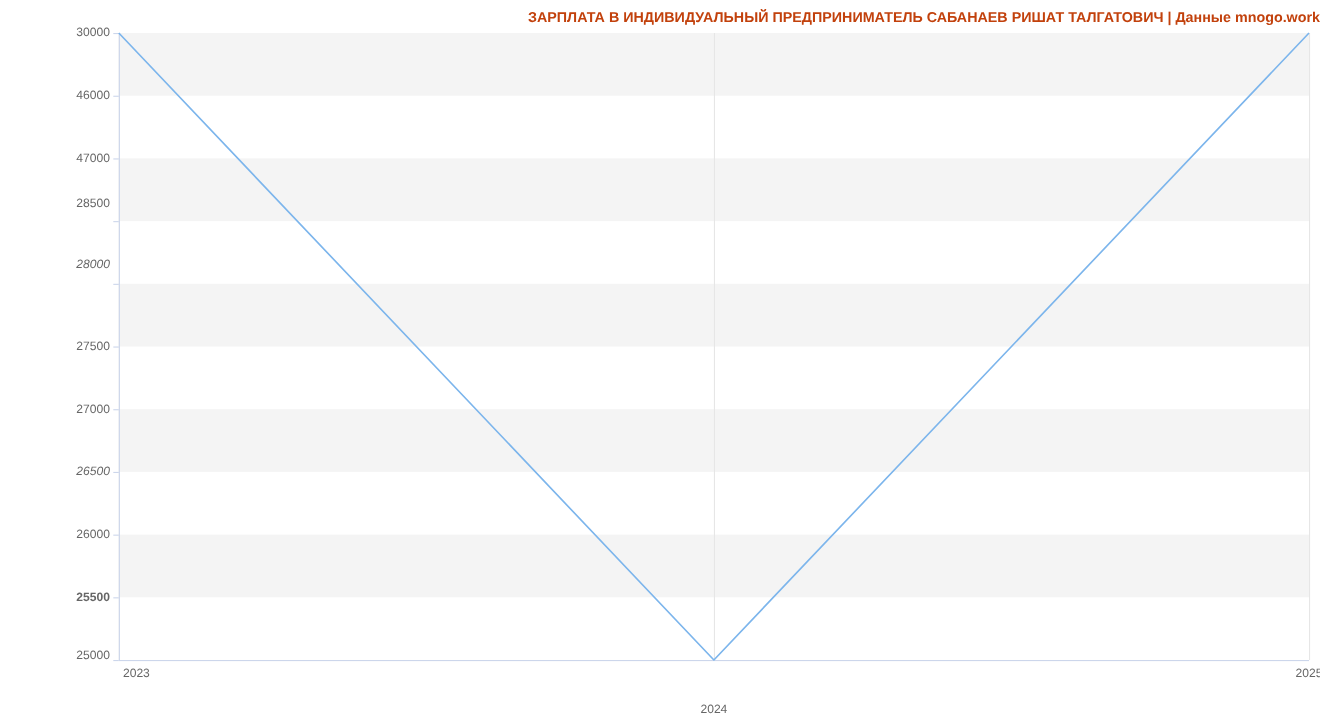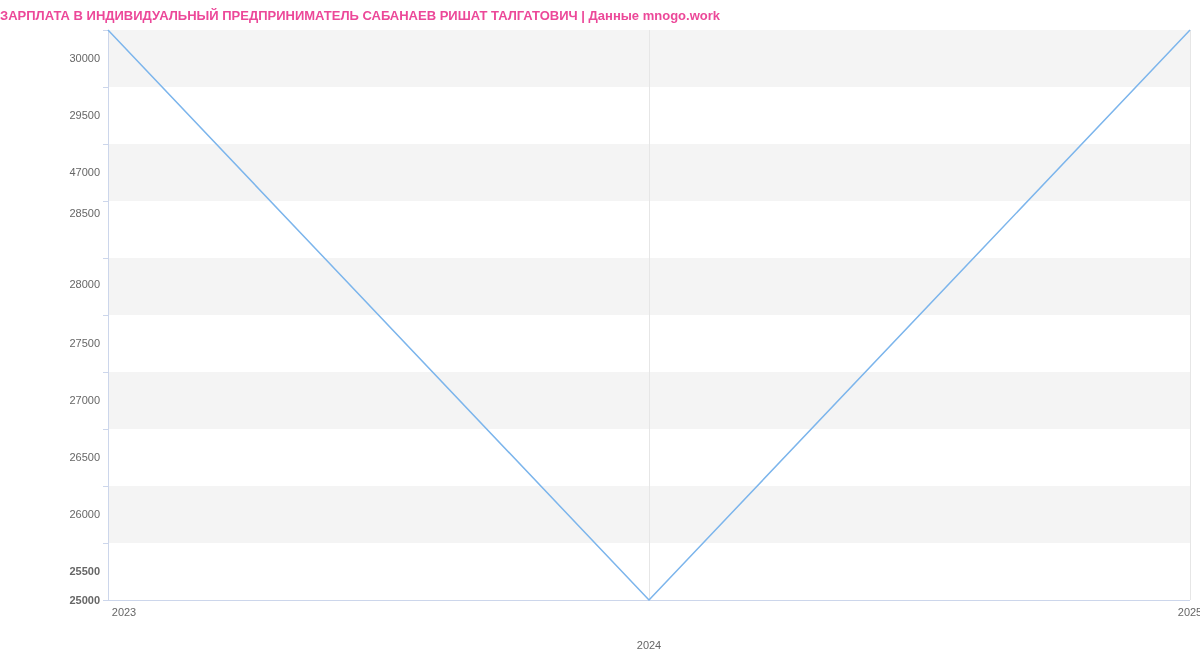--- a/index.html
+++ b/index.html
@@ -5,24 +5,24 @@
   html, body {
     margin: 0;
     padding: 0;
     width: 1200px;
     height: 650px;
     background: #ffffff;
     font-family: Arial, Helvetica, sans-serif;
   }
   .title {
     width: 100%;
-    text-align: left;
+    text-align: right;
     font-size: 13px;
     font-weight: 700;
-    color: #ec4899;
+    color: #c2410c;
     padding-top: 8px;
   }
   .chart-wrap {
     position: absolute;
     left: 0; top: 0;
     width: 1200px;
     height: 650px;
   }
   .plot {
     position: absolute;
@@ -45,21 +45,20 @@
     background: #e6e6e6;
   }
   .y-tick-label {
     position: absolute;
     right: 100%;
     transform: translateY(-50%);
     padding-right: 8px;
     font-size: 11px;
     color: #666;
     white-space: nowrap;
-    margin-top: 28px;
   }
   .x-tick-label {
     position: absolute;
     top: 100%;
     transform: translateX(-50%);
     padding-top: 6px;
     font-size: 11px;
     color: #666;
     white-space: nowrap;
   }
@@ -86,39 +85,39 @@
       <div class="band" style="top: 342px; height: 57px;"></div>
       <div class="band" style="top: 228px; height: 57px;"></div>
       <div class="band" style="top: 114px; height: 57px;"></div>
       <div class="band" style="top: 0px; height: 57px;"></div>
       <div class="grid-v" style="left: 0px;"></div>
       <div class="x-tick-label" style="left: 16px;">2023</div>
       <div class="grid-v" style="left: 541px;"></div>
       <div class="x-tick-label" style="left: 541px; margin-top: 33px;">2024</div>
       <div class="grid-v" style="left: 1082px;"></div>
       <div class="x-tick-label" style="left: 1082px;">2025</div>
-      <div class="y-tick-label" style="top: 542px; font-weight: bold;">25000</div>
+      <div class="y-tick-label" style="top: 566px;">25000</div>
       <div class="y-tick-mark" style="top: 570px;"></div>
       <div class="y-tick-label" style="top: 513px; font-weight: bold;">25500</div>
       <div class="y-tick-mark" style="top: 513px;"></div>
       <div class="y-tick-label" style="top: 456px; text-align: right;">26000</div>
       <div class="y-tick-mark" style="top: 456px;"></div>
-      <div class="y-tick-label" style="top: 399px;">26500</div>
+      <div class="y-tick-label" style="top: 399px; font-style: italic;">26500</div>
       <div class="y-tick-mark" style="top: 399px;"></div>
       <div class="y-tick-label" style="top: 342px;">27000</div>
       <div class="y-tick-mark" style="top: 342px;"></div>
       <div class="y-tick-label" style="top: 285px; text-align: right;">27500</div>
       <div class="y-tick-mark" style="top: 285px;"></div>
-      <div class="y-tick-label" style="top: 226px;">28000</div>
+      <div class="y-tick-label" style="top: 211px; font-style: italic;">28000</div>
       <div class="y-tick-mark" style="top: 228px;"></div>
       <div class="y-tick-label" style="top: 155px;">28500</div>
       <div class="y-tick-mark" style="top: 171px;"></div>
       <div class="y-tick-label" style="top: 114px;">47000</div>
       <div class="y-tick-mark" style="top: 114px;"></div>
-      <div class="y-tick-label" style="top: 57px;">29500</div>
+      <div class="y-tick-label" style="top: 57px;">46000</div>
       <div class="y-tick-mark" style="top: 57px;"></div>
       <div class="y-tick-label" style="top: 0px;">30000</div>
       <div class="y-tick-mark" style="top: 0px;"></div>
       <div class="axis-line" style="left: 0px; top: 0px; width: 1px; height: 570px;"></div>
       <div class="axis-line" style="left: 0px; top: 570px; width: 1082px; height: 1px;"></div>
       <svg class="line-layer" width="1082" height="570">
         <path d="M0 0 L541 570 L1082 0" fill="none" stroke="#7cb5ec" stroke-width="1.5" stroke-linejoin="round"></path>
       </svg>
     </div>
 </div>

